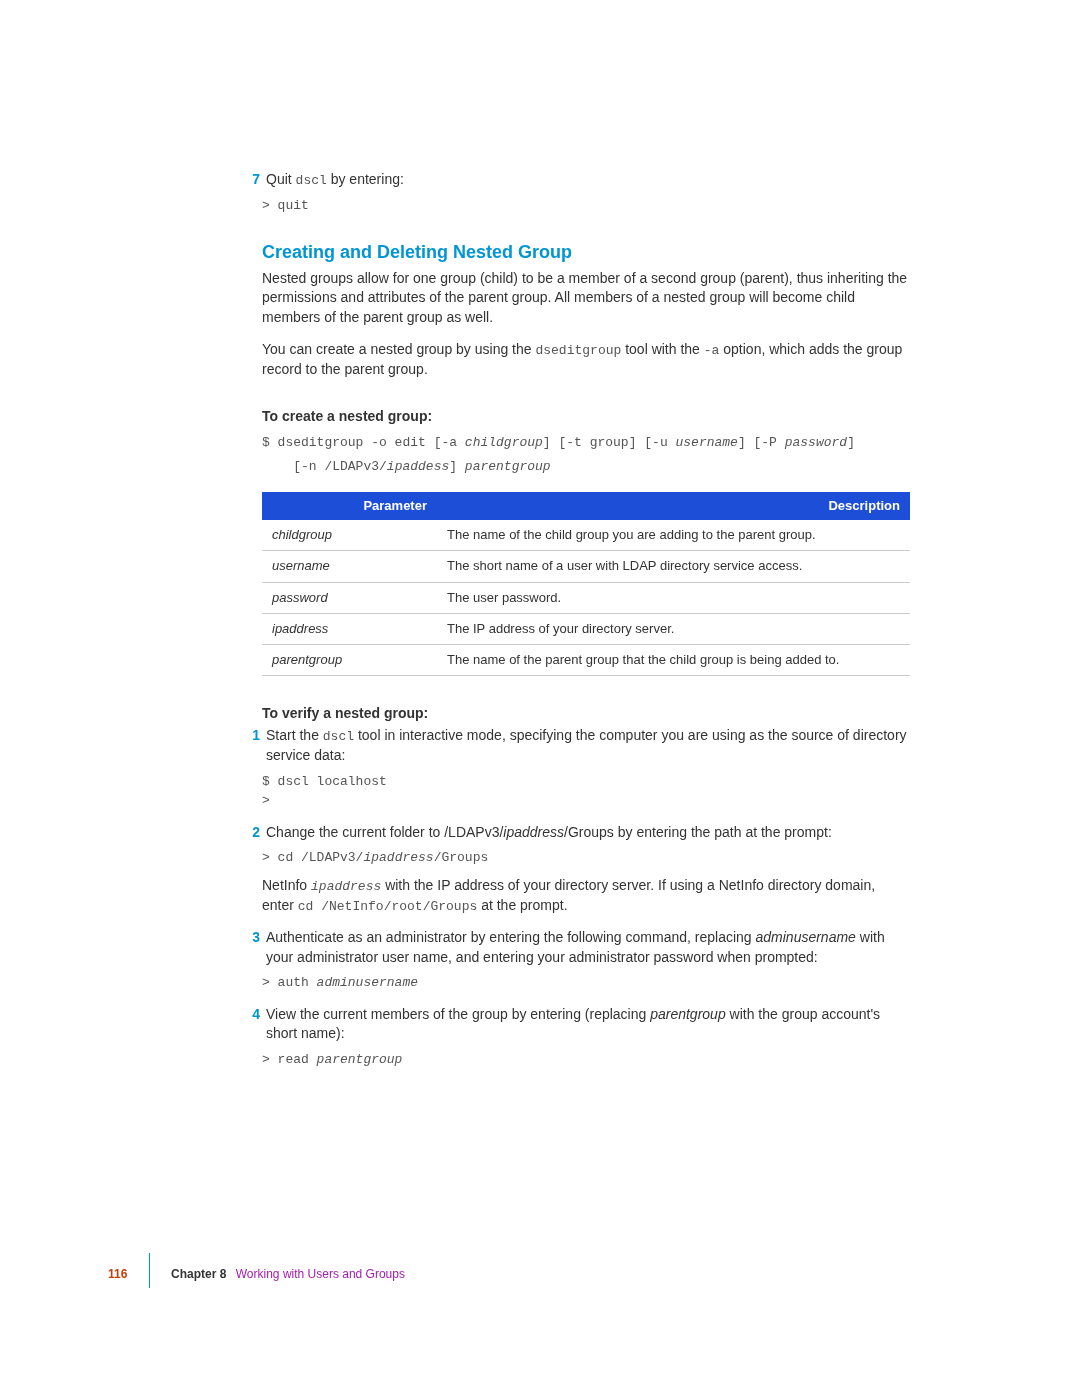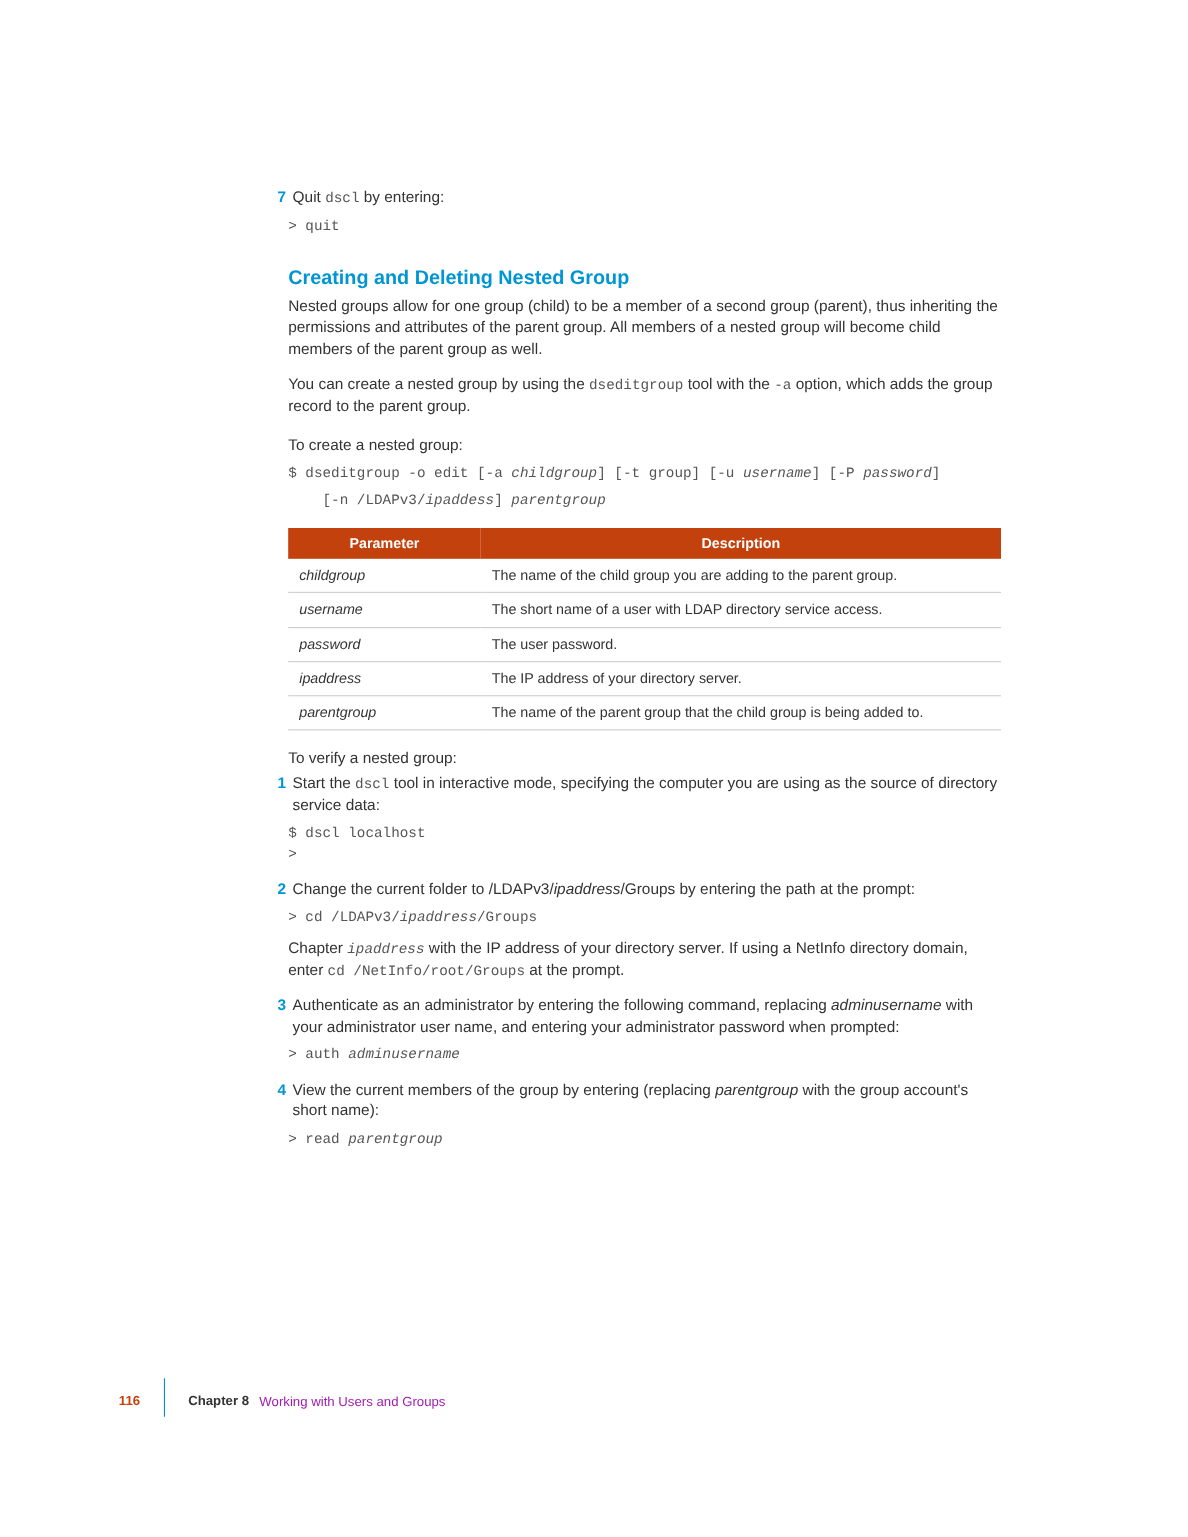--- a/index.html
+++ b/index.html
@@ -57,36 +57,36 @@
     font-weight: 700;
     margin-top: 12px;
     margin-bottom: 4px;
   }
   .h2-wrap { margin-left: 0; }
   .body-para {
     margin-bottom: 12px;
     color: #333;
   }
   .bold-title {
-    font-weight: normal;
-    margin-top: 16px;
+    font-weight: bold;
+    margin-top: 28px;
     margin-bottom: 2px;
   }
   table.param-table {
     border-collapse: collapse;
     width: 100%;
     font-size: 13px;
     margin-top: 4px;
     margin-bottom: 14px;
   }
   table.param-table th {
-    background: #c2410c;
+    background: #1d4ed8;
     color: #fff;
     font-weight: bold;
-    text-align: center;
+    text-align: right;
     padding: 5px 10px;
   }
   table.param-table td {
     padding: 6px 10px;
     border-bottom: 1px solid #ccc;
     vertical-align: top;
   }
   table.param-table td.param-name {
     font-style: italic;
     width: 155px;
@@ -191,21 +191,21 @@
 &gt;</div>
 
   <div class="step-line">
     <span class="step-num">2</span>
     <span class="step-text">
       <span>Change the current folder to /LDAPv3/</span><span class="italic">ipaddress</span><span>/Groups by entering the path at the prompt:</span>
     </span>
   </div>
   <div class="code-block" style="padding-bottom:8px"><span>&gt; cd /LDAPv3/</span><span class="code-inline-italic">ipaddress</span><span>/Groups</span></div>
   <div class="body-para">
-    <span>Chapter </span><span class="mono code-inline-italic">ipaddress</span><span> with the IP address of your directory server. If using a NetInfo directory domain, enter </span><span class="mono">cd /NetInfo/root/Groups</span><span> at the prompt.</span>
+    <span>NetInfo </span><span class="mono code-inline-italic">ipaddress</span><span> with the IP address of your directory server. If using a NetInfo directory domain, enter </span><span class="mono">cd /NetInfo/root/Groups</span><span> at the prompt.</span>
   </div>
 
   <div class="step-line">
     <span class="step-num">3</span>
     <span class="step-text">
       <span>Authenticate as an administrator by entering the following command, replacing </span><span class="italic">adminusername</span><span> with your administrator user name, and entering your administrator password when prompted:</span>
     </span>
   </div>
   <div class="code-block"><span>&gt; auth </span><span class="code-inline-italic">adminusername</span></div>
 

